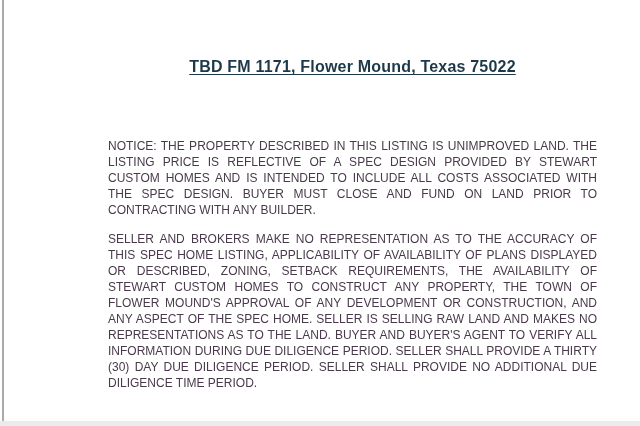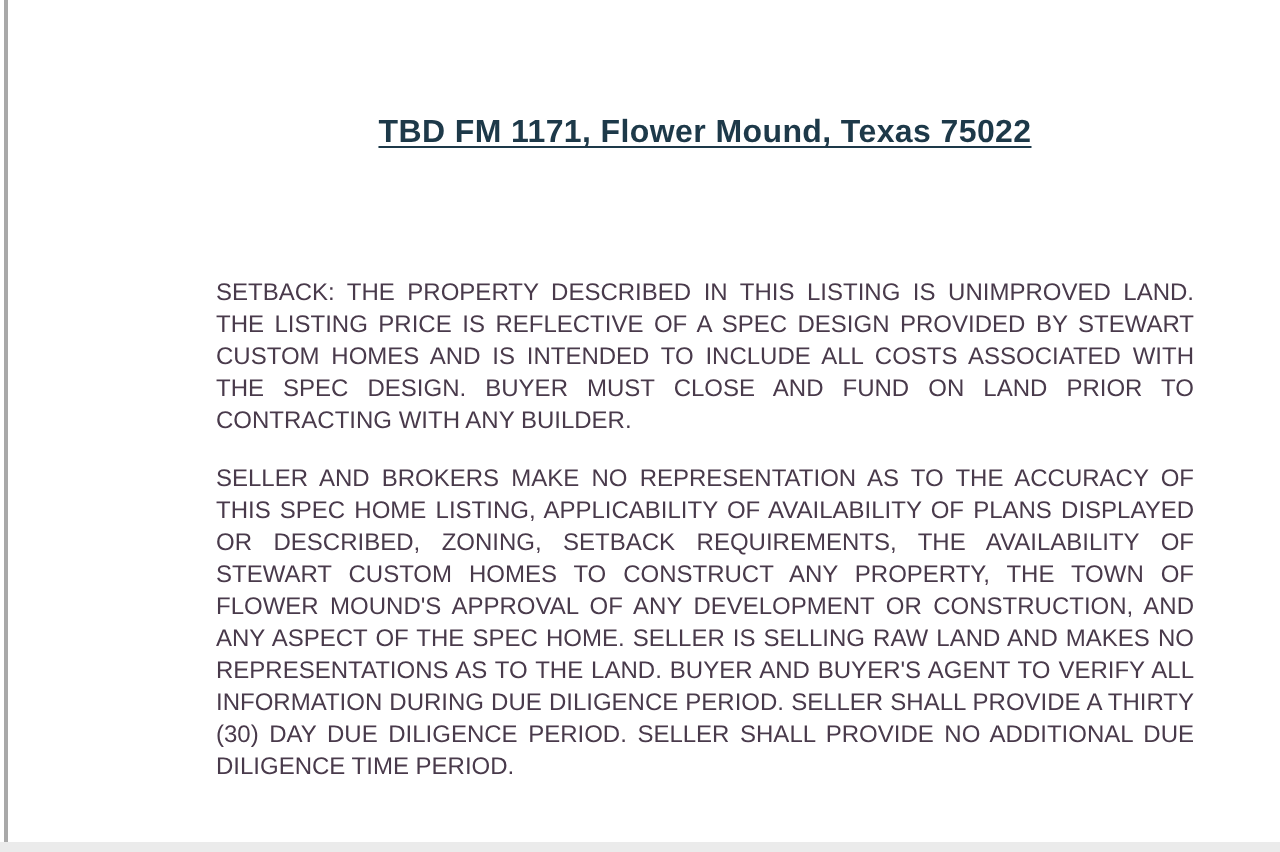--- a/index.html
+++ b/index.html
@@ -64,16 +64,16 @@
 <body>
 
 <div class="photo-edge-left"></div>
 <div class="photo-bottom-strip"></div>
 
 <div class="doc">
   <div class="doc-title">
     <div class="title-line">TBD FM 1171, Flower Mound, Texas 75022</div>
   </div>
   <div class="doc-body">
-    <p>SETBACK: THE PROPERTY DESCRIBED IN THIS LISTING IS UNIMPROVED LAND. THE LISTING PRICE IS REFLECTIVE OF A SPEC DESIGN PROVIDED BY STEWART CUSTOM HOMES AND IS INTENDED TO INCLUDE ALL COSTS ASSOCIATED WITH THE SPEC DESIGN. BUYER MUST CLOSE AND FUND ON LAND PRIOR TO CONTRACTING WITH ANY BUILDER.</p>
+    <p>NOTICE: THE PROPERTY DESCRIBED IN THIS LISTING IS UNIMPROVED LAND. THE LISTING PRICE IS REFLECTIVE OF A SPEC DESIGN PROVIDED BY STEWART CUSTOM HOMES AND IS INTENDED TO INCLUDE ALL COSTS ASSOCIATED WITH THE SPEC DESIGN. BUYER MUST CLOSE AND FUND ON LAND PRIOR TO CONTRACTING WITH ANY BUILDER.</p>
     <p>SELLER AND BROKERS MAKE NO REPRESENTATION AS TO THE ACCURACY OF THIS SPEC HOME LISTING, APPLICABILITY OF AVAILABILITY OF PLANS DISPLAYED OR DESCRIBED, ZONING, SETBACK REQUIREMENTS, THE AVAILABILITY OF STEWART CUSTOM HOMES TO CONSTRUCT ANY PROPERTY, THE TOWN OF FLOWER MOUND'S APPROVAL OF ANY DEVELOPMENT OR CONSTRUCTION, AND ANY ASPECT OF THE SPEC HOME. SELLER IS SELLING RAW LAND AND MAKES NO REPRESENTATIONS AS TO THE LAND. BUYER AND BUYER'S AGENT TO VERIFY ALL INFORMATION DURING DUE DILIGENCE PERIOD. SELLER SHALL PROVIDE A THIRTY (30) DAY DUE DILIGENCE PERIOD. SELLER SHALL PROVIDE NO ADDITIONAL DUE DILIGENCE TIME PERIOD.</p>
   </div>
 </div>
 
 </body></html>

